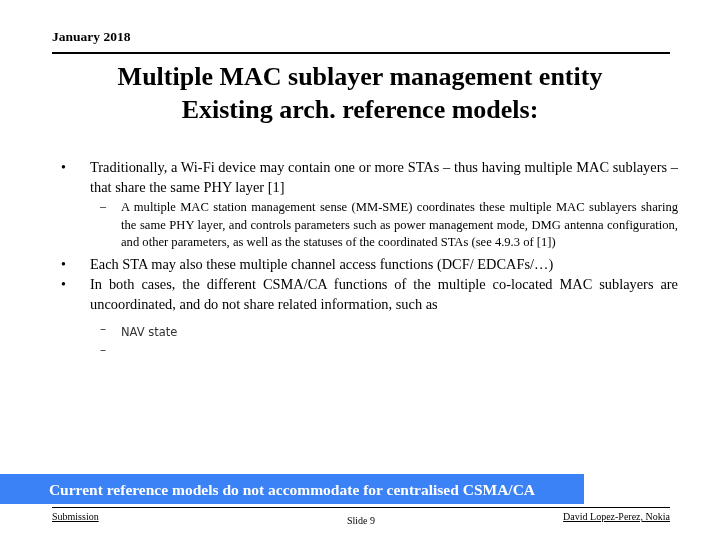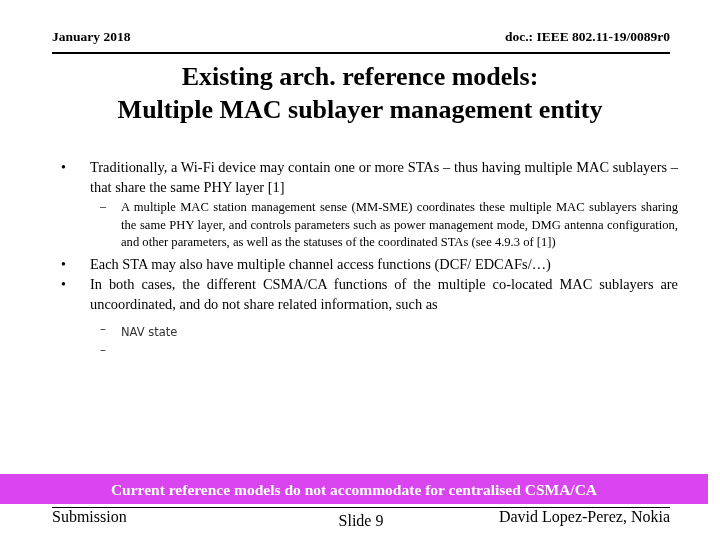--- a/index.html
+++ b/index.html
@@ -109,23 +109,23 @@
     margin-top: 8px;
   }
   li.bullet2 .sub-text { display: inline; }
   b { font-weight: normal; }
 
   
   .banner {
     position: absolute;
     left: 0;
     top: 474px;
-    width: 708px;
+    width: 584px;
     height: 30px;
-    background: #d946ef;
+    background: #3b82f6;
     display: flex;
     align-items: center;
     justify-content: center;
   }
   .banner-text {
     color: #ffffff;
     font-size: 15.5px;
     font-weight: bold;
     line-height: 19px;
     white-space: nowrap;
@@ -135,61 +135,61 @@
   .slide-footer {
     position: absolute;
     left: 52px;
     top: 507px;
     width: 618px;
     border-top: 1px solid #000000;
     padding-top: 2px;
     display: flex;
     align-items: flex-end;
     justify-content: space-between;
-    font-size: 16px;
+    font-size: 10px;
     line-height: 14px;
+    text-decoration: underline;
   }
   .slide-footer .ftr-center {
     position: absolute;
     left: 0;
     right: 0;
     text-align: center;
     top: 6px;
     pointer-events: none;
   }
   .slide-footer span { white-space: nowrap; }
 </style>
 </head>
 <body>
 
 <div class="slide-header">
   <span class="hdr-text">January 2018</span>
-  <span class="hdr-text">doc.: IEEE 802.11-19/0089r0</span>
 </div>
 
 <div class="title-block">
+  <div class="title-line">Multiple MAC sublayer management entity</div>
   <div class="title-line">Existing arch. reference models:</div>
-  <div class="title-line">Multiple MAC sublayer management entity</div>
 </div>
 
 <div class="body-block">
   <ul class="lvl1">
 
     <li class="bullet1">
       <span class="mark">•</span><span>Traditionally, a Wi-Fi device may contain one or more STAs – thus having </span><b>multiple MAC sublayers</b><span> – that share the </span><b>same PHY layer</b><span> [1]</span>
     </li>
 
     <ul class="lvl2">
       <li class="bullet2">
         <span class="mark">–</span><span>A </span><b>multiple MAC station management sense (MM-SME)</b><span> coordinates these multiple MAC sublayers sharing the same PHY layer, and controls parameters such as power management mode, DMG antenna configuration, and other parameters, as well as the statuses of the coordinated STAs (see 4.9.3 of [1])</span>
       </li>
     </ul>
 
     <li class="bullet1">
-      <span class="mark">•</span><span>Each STA may also have </span><b>multiple channel access functions</b><span> (DCF/ EDCAFs/…)</span>
+      <span class="mark">•</span><span>Each STA may also these </span><b>multiple channel access functions</b><span> (DCF/ EDCAFs/…)</span>
     </li>
 
     <li class="bullet1">
       <span class="mark">•</span><span>In both cases, the different </span><b>CSMA/CA functions</b><span> of the multiple co-located MAC sublayers are </span><b>uncoordinated</b><span>, and do not share related information, such as</span>
     </li>
 
     <ul class="lvl2 plain">
       <li class="bullet2">
         <span class="mark">–</span><span class="sub-text">NAV state</span>
       </li>

